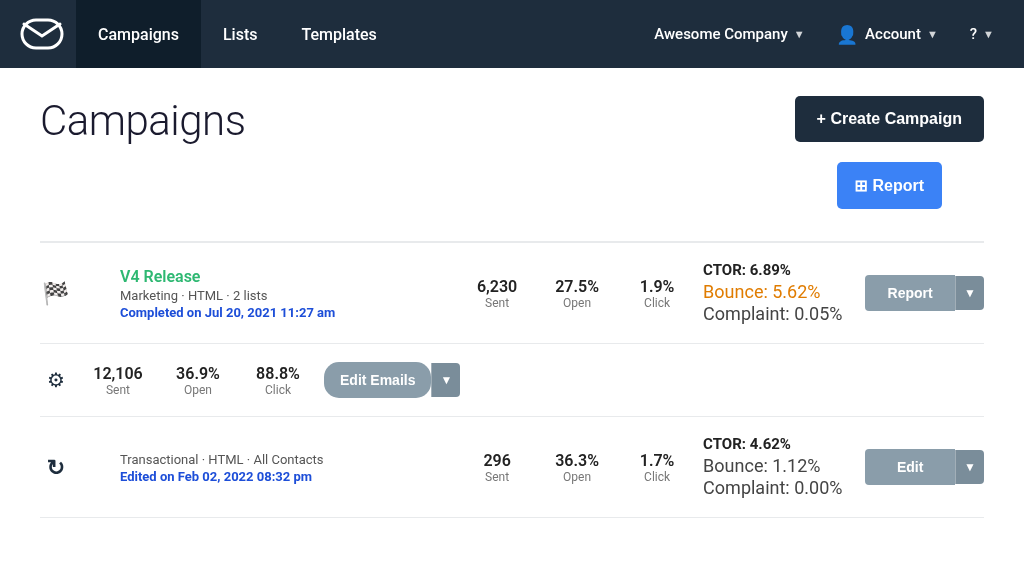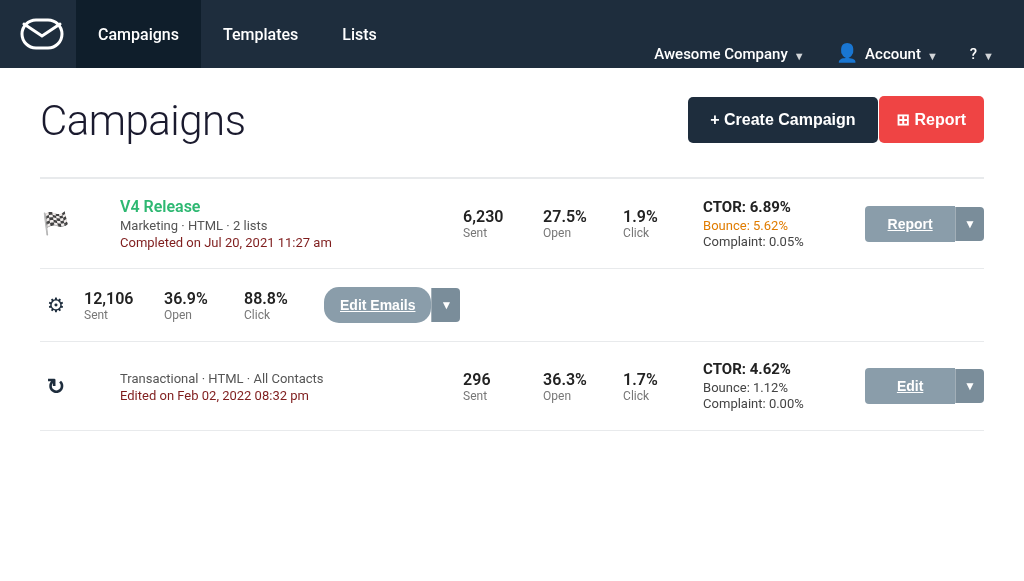--- a/index.html
+++ b/index.html
@@ -52,21 +52,21 @@
       gap: 4px;
       margin-left: auto;
     }
     .nav-dropdown {
       color: #fff;
       font-size: 15px;
       font-weight: 500;
       padding: 0 14px;
       height: 57px;
       display: flex;
-      align-items: flex-end;
+      align-items: center;
       gap: 6px;
       cursor: pointer;
       white-space: nowrap;
     }
     .nav-dropdown .caret {
       font-size: 11px;
       opacity: 0.8;
     }
     .nav-dropdown .account-icon {
       font-size: 18px;
@@ -87,38 +87,39 @@
       margin-bottom: 32px;
     }
     .page-title {
       font-size: 42px;
       font-weight: 300;
       color: #1a1a2e;
       letter-spacing: -0.5px;
     }
     .header-actions {
       display: flex;
-      gap: 1px;
-      align-items: center;
+      gap: 20px;
+      align-items: center;
+      flex-direction: column;
     }
     .btn-create {
       background: #1e2d3d;
       color: #fff;
       border: none;
       border-radius: 5px;
       padding: 14px 22px;
       font-size: 16px;
       font-weight: 600;
       cursor: pointer;
       display: flex;
       align-items: center;
       gap: 8px;
     }
     .btn-report-main {
-      background: #ef4444;
+      background: #3b82f6;
       color: #fff;
       border: none;
       border-radius: 5px;
       padding: 14px 18px;
       font-size: 16px;
       font-weight: 600;
       cursor: pointer;
       display: flex;
       align-items: center;
       gap: 8px;
@@ -162,27 +163,27 @@
       font-size: 13px;
       margin-top: 2px;
     }
     .campaign-status {
       color: #333;
       font-size: 13px;
       margin-top: 2px;
       font-weight: 600;
     }
     .campaign-status span {
-      font-weight: 400;
-      color: #7f1d1d;
+      font-weight: 700;
+      color: #1d4ed8;
     }
     .stat-group {
       display: flex;
       flex-direction: column;
-      align-items: flex-start;
+      align-items: center;
       width: 68px;
       flex-shrink: 0;
     }
     .stat-value {
       font-size: 16px;
       font-weight: 600;
       color: #222;
     }
     .stat-label {
       font-size: 12px;
@@ -194,41 +195,40 @@
       font-size: 14px;
       color: #222;
     }
     .ctor-main {
       font-size: 15px;
       font-weight: 700;
       color: #222;
       margin-bottom: 2px;
     }
     .ctor-row {
-      font-size: 13px;
+      font-size: 18px;
       color: #444;
       margin-bottom: 1px;
     }
     .orange { color: #e07c00; }
     .action-group {
       display: flex;
       align-items: center;
       flex-shrink: 0;
     }
     .btn-action {
       background: #8a9daa;
       color: #fff;
       border: none;
       border-radius: 4px 0 0 4px;
       padding: 10px 16px;
       font-size: 14px;
       font-weight: 600;
       cursor: pointer;
       min-width: 90px;
-      text-decoration: underline;
     }
     .btn-action-caret {
       background: #7a8d9a;
       color: #fff;
       border: none;
       border-radius: 0 4px 4px 0;
       padding: 10px 8px;
       font-size: 12px;
       cursor: pointer;
       border-left: 1px solid rgba(255,255,255,0.3);
@@ -240,22 +240,22 @@
 <nav>
   <div class="nav-logo">
     <svg viewBox="0 0 44 44" fill="none" xmlns="http://www.w3.org/2000/svg">
       <rect x="2" y="8" width="40" height="28" rx="14" fill="none" stroke="white" stroke-width="3"></rect>
       <path d="M4 12 L22 24 L40 12" stroke="white" stroke-width="3" fill="none" stroke-linecap="round"></path>
     </svg>
   </div>
 
   <div class="nav-links">
     <div class="nav-item active">Campaigns</div>
+    <div class="nav-item">Lists</div>
     <div class="nav-item">Templates</div>
-    <div class="nav-item">Lists</div>
   </div>
 
   <div class="nav-right">
     <div class="nav-dropdown">
       <span>Awesome Company</span>
       <span class="caret">▼</span>
     </div>
     <div class="nav-dropdown">
       <span class="account-icon">👤</span>
       <span>Account</span>

